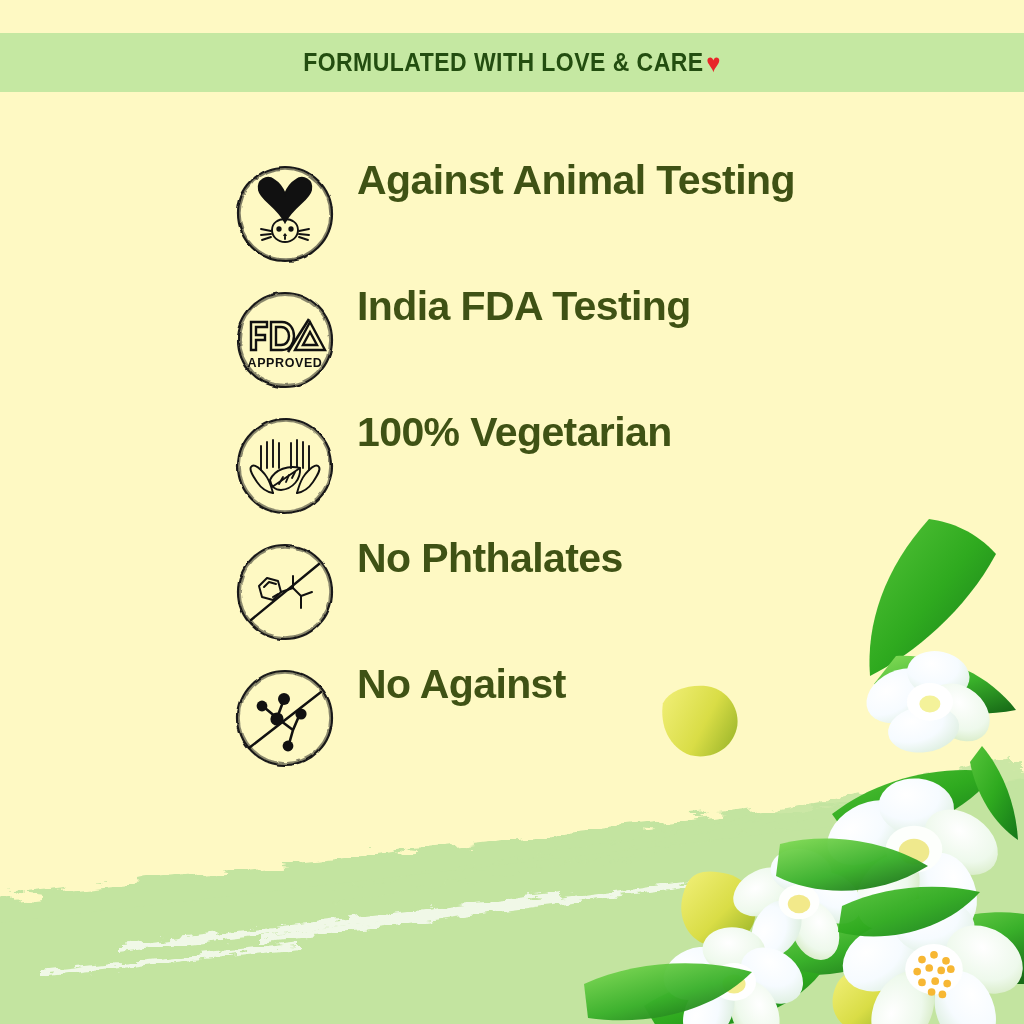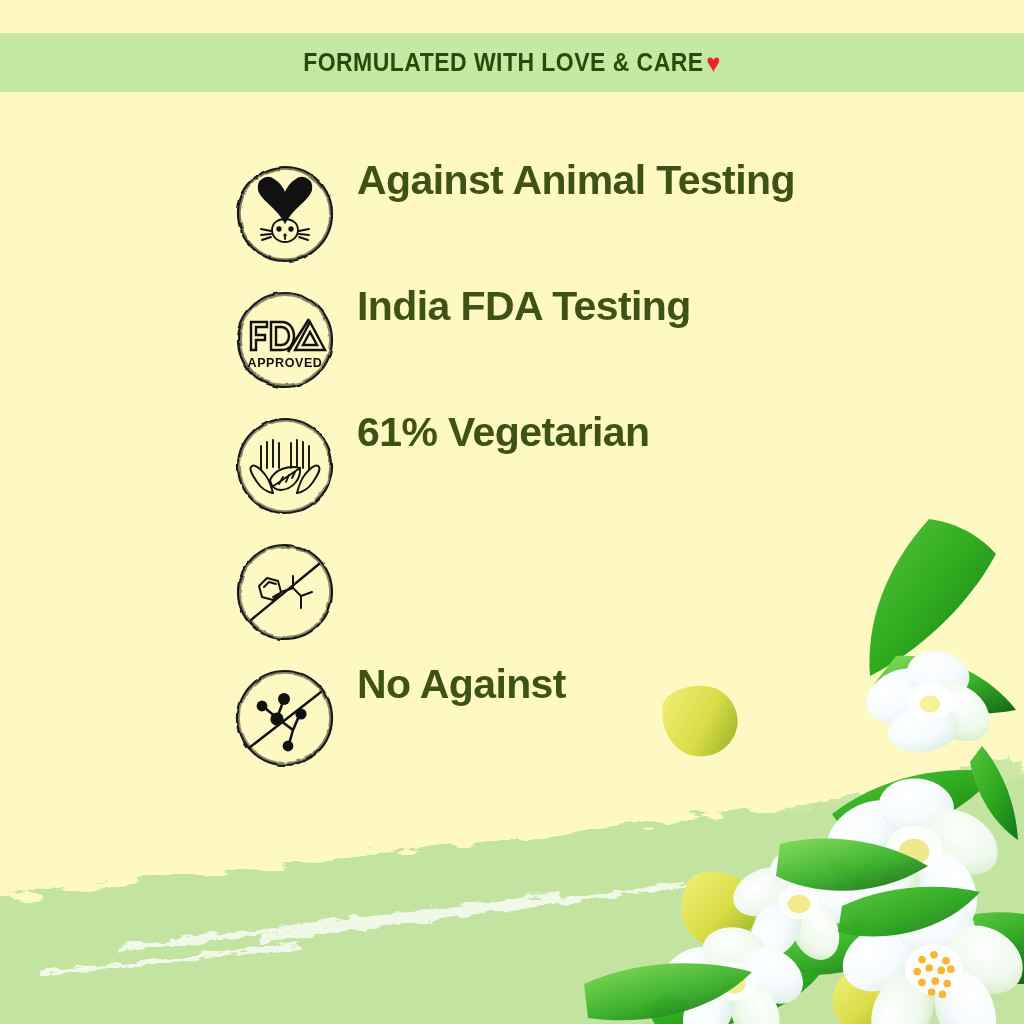--- a/index.html
+++ b/index.html
@@ -348,21 +348,21 @@
 
             <path d="M 30,58 C 34,62 38,66 42,81"></path>
             <path d="M 78,58 C 74,62 70,66 66,81"></path>
 
             <path d="M 39,68 C 44,57 58,53 69,56 C 70,67 62,77 50,78 C 44,78 40,74 39,68 Z"></path>
             <path d="M 41,75 L 69,56"></path>
             <path d="M 48,72 L 52,65 M 55,70 L 58,63 M 61,66 L 64,60"></path>
           </g>
         </svg>
       </div>
-      <div class="claim-label">61% Vegetarian</div>
+      <div class="claim-label">100% Vegetarian</div>
     </div>
 
     <div class="claim-row">
       <div class="claim-badge">
         <svg viewBox="0 0 108 108">
           <defs>
             <filter id="sk4" x="-15%" y="-15%" width="130%" height="130%">
               <feTurbulence type="fractalNoise" baseFrequency="0.05" numOctaves="3" seed="31" result="t4"></feTurbulence>
               <feDisplacementMap in="SourceGraphic" in2="t4" scale="3.2" xChannelSelector="R" yChannelSelector="G"></feDisplacementMap>
             </filter>
@@ -377,20 +377,21 @@
             <path d="M 33,49 L 38,44 L 45,46 M 47,56 L 42,59"></path>
 
             <path d="M 50,54 L 62,50 L 70,58 L 70,70"></path>
             <path d="M 62,50 L 62,38"></path>
             <path d="M 70,58 L 81,54"></path>
           </g>
 
           <path d="M 20,82 L 88,26" stroke="#111111" stroke-width="2.4" stroke-linecap="round" fill="none"></path>
         </svg>
       </div>
+      <div class="claim-label">No Phthalates</div>
     </div>
 
     <div class="claim-row">
       <div class="claim-badge">
         <svg viewBox="0 0 108 108">
           <defs>
             <filter id="sk5" x="-15%" y="-15%" width="130%" height="130%">
               <feTurbulence type="fractalNoise" baseFrequency="0.05" numOctaves="3" seed="43" result="t5"></feTurbulence>
               <feDisplacementMap in="SourceGraphic" in2="t5" scale="3.2" xChannelSelector="R" yChannelSelector="G"></feDisplacementMap>
             </filter>

